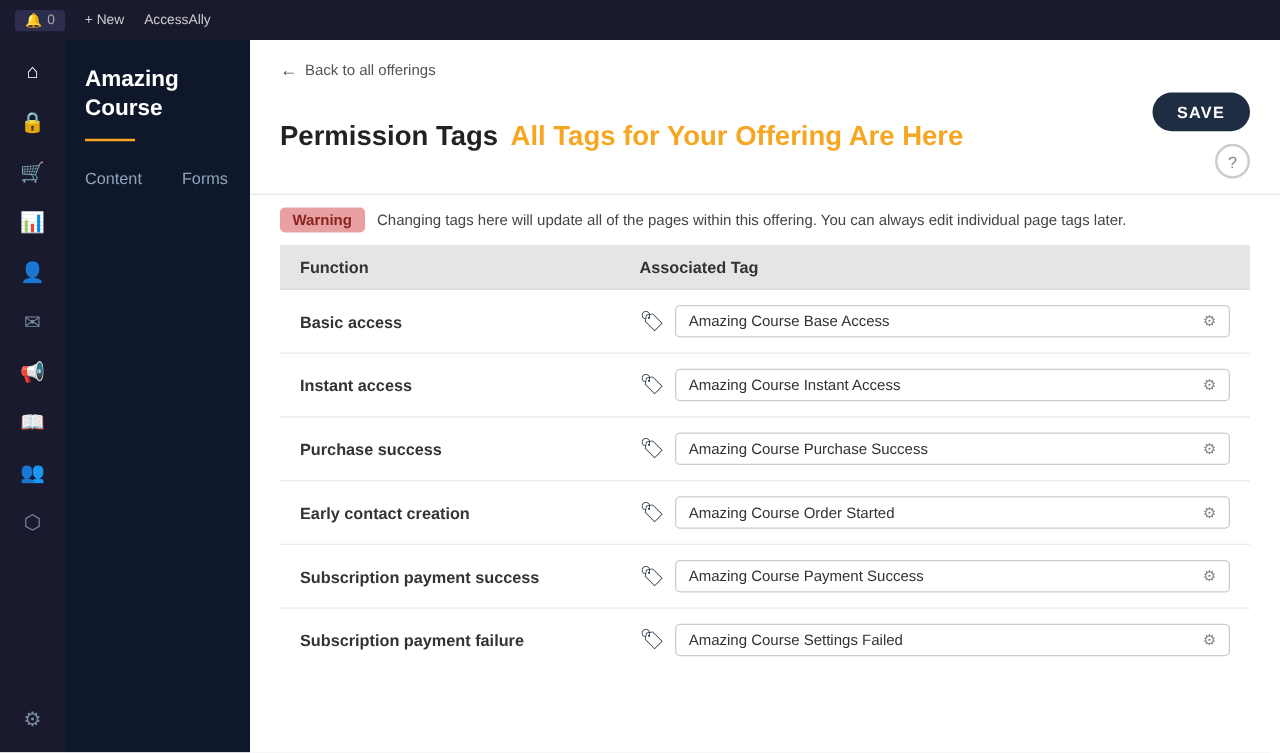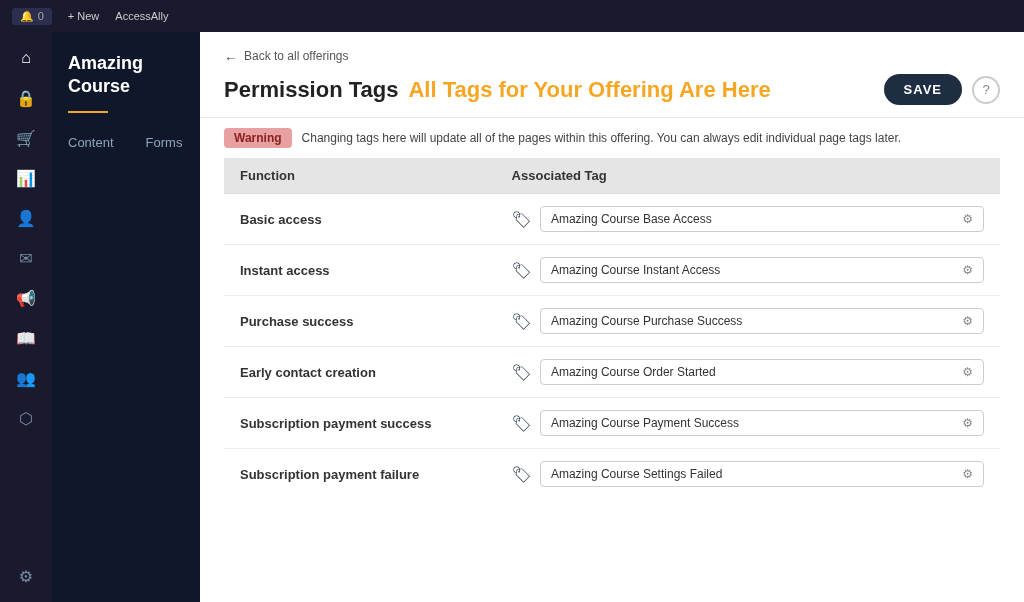--- a/index.html
+++ b/index.html
@@ -31,21 +31,21 @@
     
     .content-area { flex: 1; background: #fff; display: flex; flex-direction: column; overflow: hidden; }
 
     
     .content-header { padding: 16px 24px 12px; border-bottom: 1px solid #e8e8e8; flex-shrink: 0; }
     .back-link { display: flex; align-items: center; gap: 6px; color: #555; font-size: 12px; margin-bottom: 10px; cursor: pointer; }
     .back-arrow { font-size: 14px; }
     .page-title-row { display: flex; align-items: center; gap: 0; }
     .page-title { font-size: 22px; font-weight: 600; color: #222; }
     .page-title-accent { font-size: 22px; font-weight: 700; color: #f5a623; margin-left: 10px; }
-    .header-actions { margin-left: auto; display: flex; align-items: center; gap: 10px; }
+    .header-actions { margin-left: auto; display: flex; align-items: flex-end; gap: 10px; flex-direction: column; }
     .save-btn { background: #1e2d42; color: #fff; border: none; padding: 8px 20px; border-radius: 20px; font-size: 13px; font-weight: 700; letter-spacing: 1px; cursor: pointer; }
     .help-btn { width: 28px; height: 28px; border: 2px solid #ccc; border-radius: 50%; display: flex; align-items: center; justify-content: center; color: #888; font-size: 13px; cursor: pointer; background: #fff; }
 
     
     .warning-bar { padding: 10px 24px; display: flex; align-items: center; gap: 10px; flex-shrink: 0; }
     .warning-badge { background: #e8a0a0; color: #8b2222; font-size: 12px; font-weight: 600; padding: 3px 10px; border-radius: 4px; flex-shrink: 0; }
     .warning-text { font-size: 12px; color: #444; }
 
     
     .table-container { flex: 1; overflow-y: auto; padding: 0 24px; }

